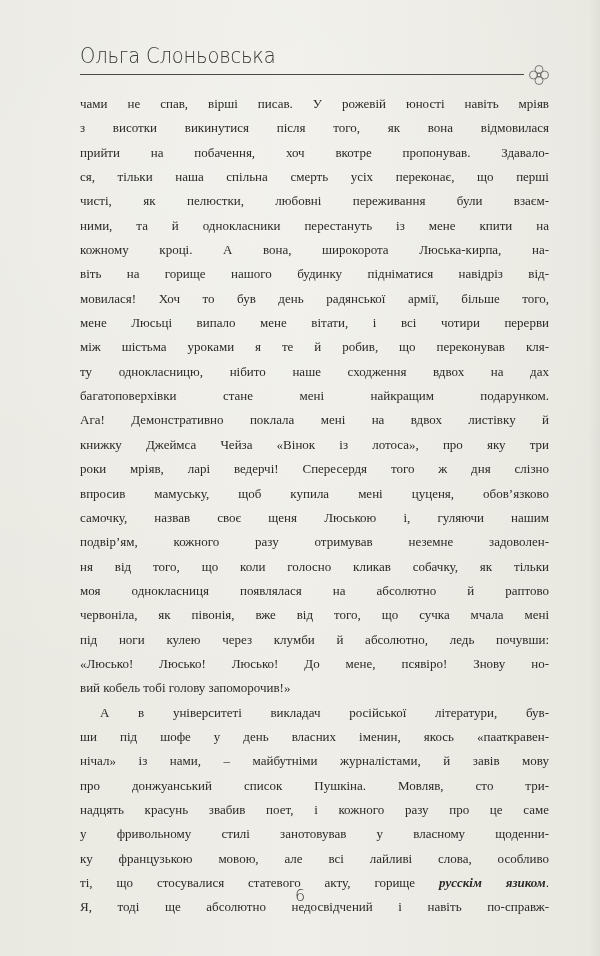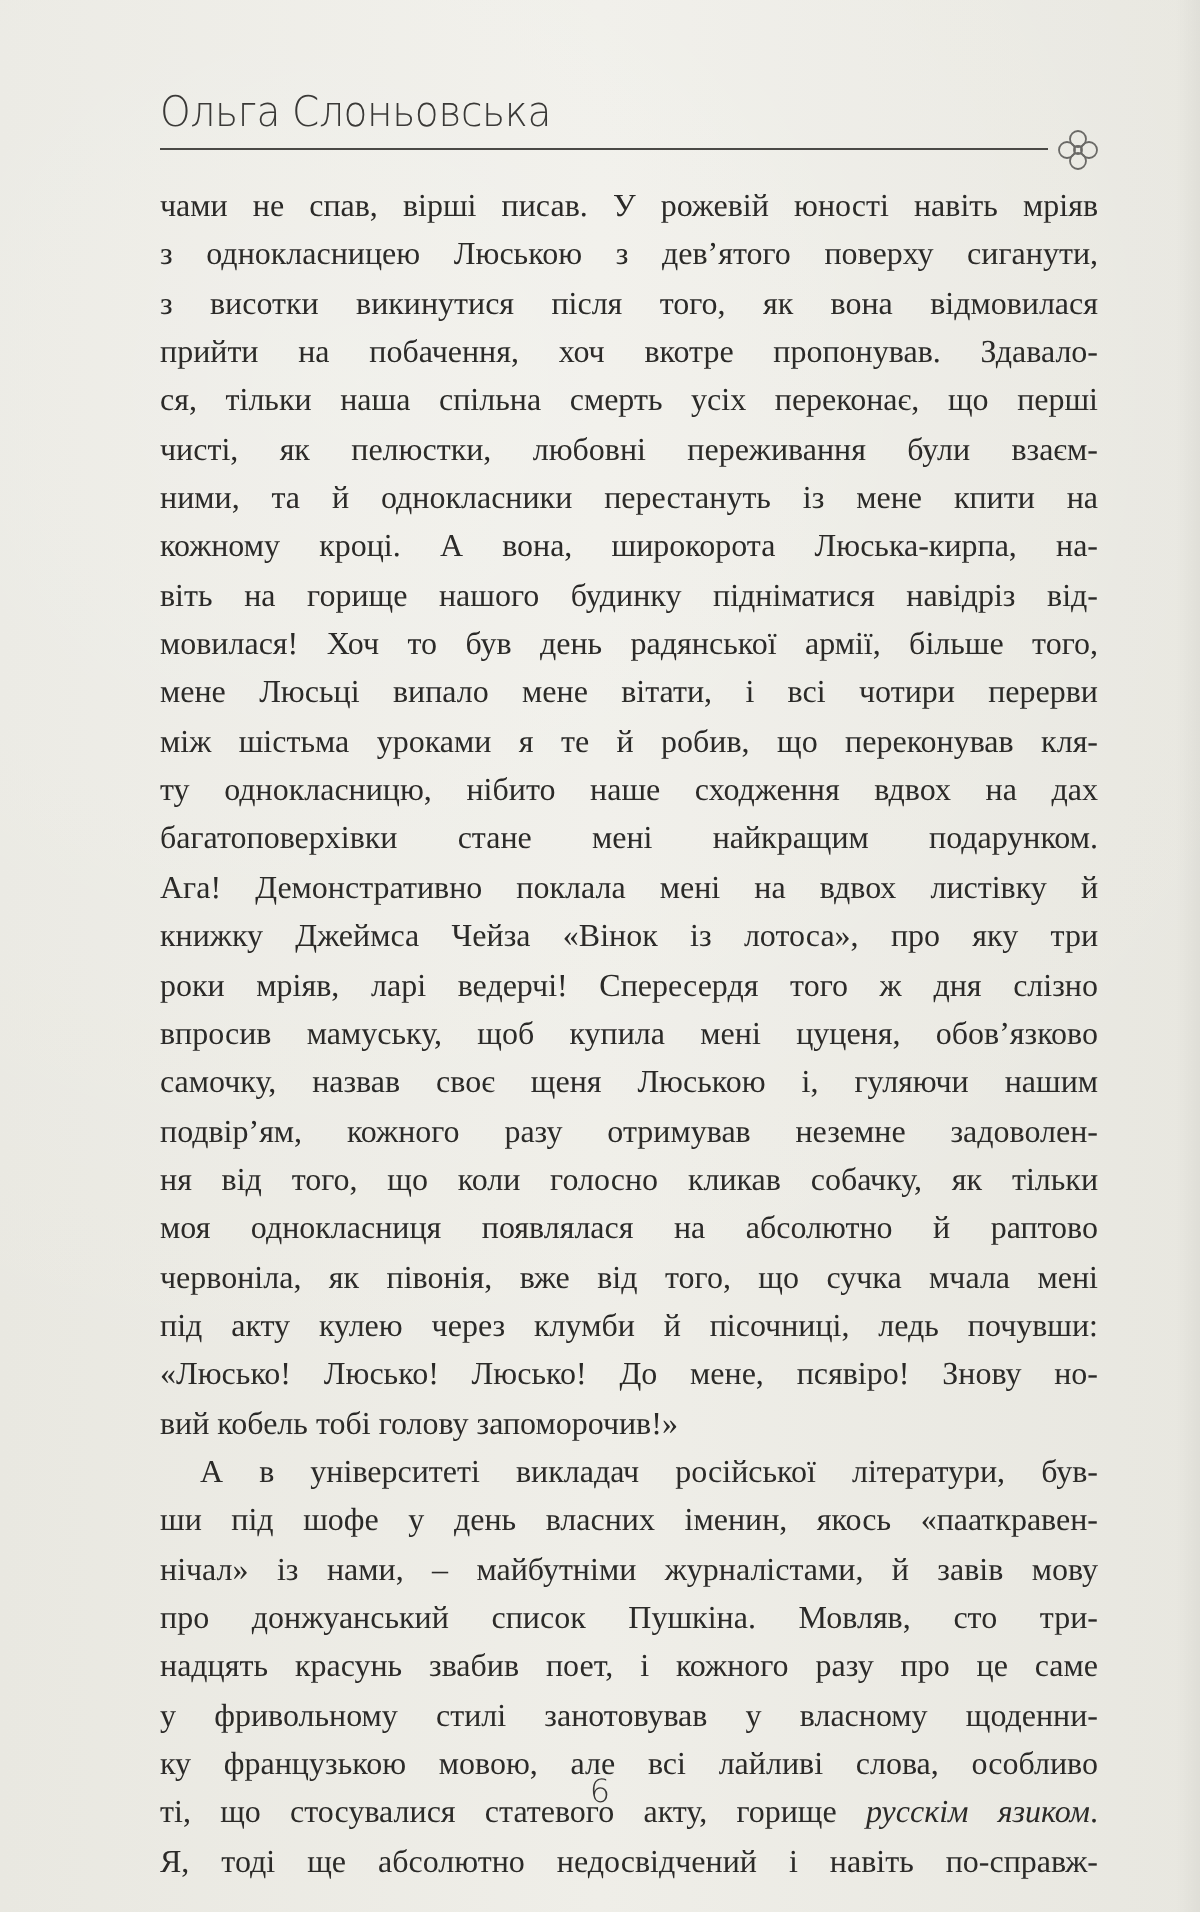--- a/index.html
+++ b/index.html
@@ -62,39 +62,40 @@
       left: 448px;
       top: 20px;
       width: 22px;
       height: 22px;
     }
     .body-text {
       position: absolute;
       left: 80px;
       top: 92px;
       width: 469px;
-      font-size: 16px;
+      font-size: 13px;
       line-height: 24.35px;
     }
     .line {
       display: block;
       white-space: nowrap;
       text-align: justify;
       text-align-last: justify;
       height: 24.35px;
       overflow: visible;
     }
     .line.last {
       text-align-last: left;
     }
     .line.indent {
       padding-left: 20px;
     }
     .line em {
       font-style: italic;
+      font-weight: bold;
     }
     .page-number {
       position: absolute;
       left: 0;
       width: 600px;
       top: 886px;
       text-align: center;
       font-family: "DejaVu Sans", "Liberation Sans", sans-serif;
       font-weight: 300;
       font-size: 16px;
@@ -116,21 +117,20 @@
         <circle cx="11" cy="16.5" r="4"></circle>
         <circle cx="5.5" cy="11" r="4"></circle>
         <circle cx="16.5" cy="11" r="4"></circle>
         <circle cx="11" cy="11" r="2"></circle>
       </g>
     </svg>
   </div>
 
   <div class="body-text">
     <span class="line">чами не спав, вірші писав. У рожевій юності навіть мріяв</span>
-    <span class="line">з однокласницею Люською з дев’ятого поверху сиганути,</span>
     <span class="line">з висотки викинутися після того, як вона відмовилася</span>
     <span class="line">прийти на побачення, хоч вкотре пропонував. Здавало-</span>
     <span class="line">ся, тільки наша спільна смерть усіх переконає, що перші</span>
     <span class="line">чисті, як пелюстки, любовні переживання були взаєм-</span>
     <span class="line">ними, та й однокласники перестануть із мене кпити на</span>
     <span class="line">кожному кроці. А вона, широкорота Люська-кирпа, на-</span>
     <span class="line">віть на горище нашого будинку підніматися навідріз від-</span>
     <span class="line">мовилася! Хоч то був день радянської армії, більше того,</span>
     <span class="line">мене Люсьці випало мене вітати, і всі чотири перерви</span>
     <span class="line">між шістьма уроками я те й робив, що переконував кля-</span>
@@ -138,21 +138,21 @@
     <span class="line">багатоповерхівки стане мені найкращим подарунком.</span>
     <span class="line">Ага! Демонстративно поклала мені на вдвох листівку й</span>
     <span class="line">книжку Джеймса Чейза «Вінок із лотоса», про яку три</span>
     <span class="line">роки мріяв, ларі ведерчі! Спересердя того ж дня слізно</span>
     <span class="line">впросив мамуську, щоб купила мені цуценя, обов’язково</span>
     <span class="line">самочку, назвав своє щеня Люською і, гуляючи нашим</span>
     <span class="line">подвір’ям, кожного разу отримував неземне задоволен-</span>
     <span class="line">ня від того, що коли голосно кликав собачку, як тільки</span>
     <span class="line">моя однокласниця появлялася на абсолютно й раптово</span>
     <span class="line">червоніла, як півонія, вже від того, що сучка мчала мені</span>
-    <span class="line">під акту кулею через клумби й пісочниці, ледь почувши:</span>
+    <span class="line">під ноги кулею через клумби й абсолютно, ледь почувши:</span>
     <span class="line">«Люсько! Люсько! Люсько! До мене, псявіро! Знову но-</span>
     <span class="line last">вий кобель тобі голову запоморочив!»</span>
     <span class="line indent">А в університеті викладач російської літератури, був-</span>
     <span class="line">ши під шофе у день власних іменин, якось «пааткравен-</span>
     <span class="line">нічал» із нами, – майбутніми журналістами, й завів мову</span>
     <span class="line">про донжуанський список Пушкіна. Мовляв, сто три-</span>
     <span class="line">надцять красунь звабив поет, і кожного разу про це саме</span>
     <span class="line">у фривольному стилі занотовував у власному щоденни-</span>
     <span class="line">ку французькою мовою, але всі лайливі слова, особливо</span>
     <span class="line"><span>ті, що стосувалися статевого акту, горище </span><em>русскім язиком</em><span>.</span></span>

